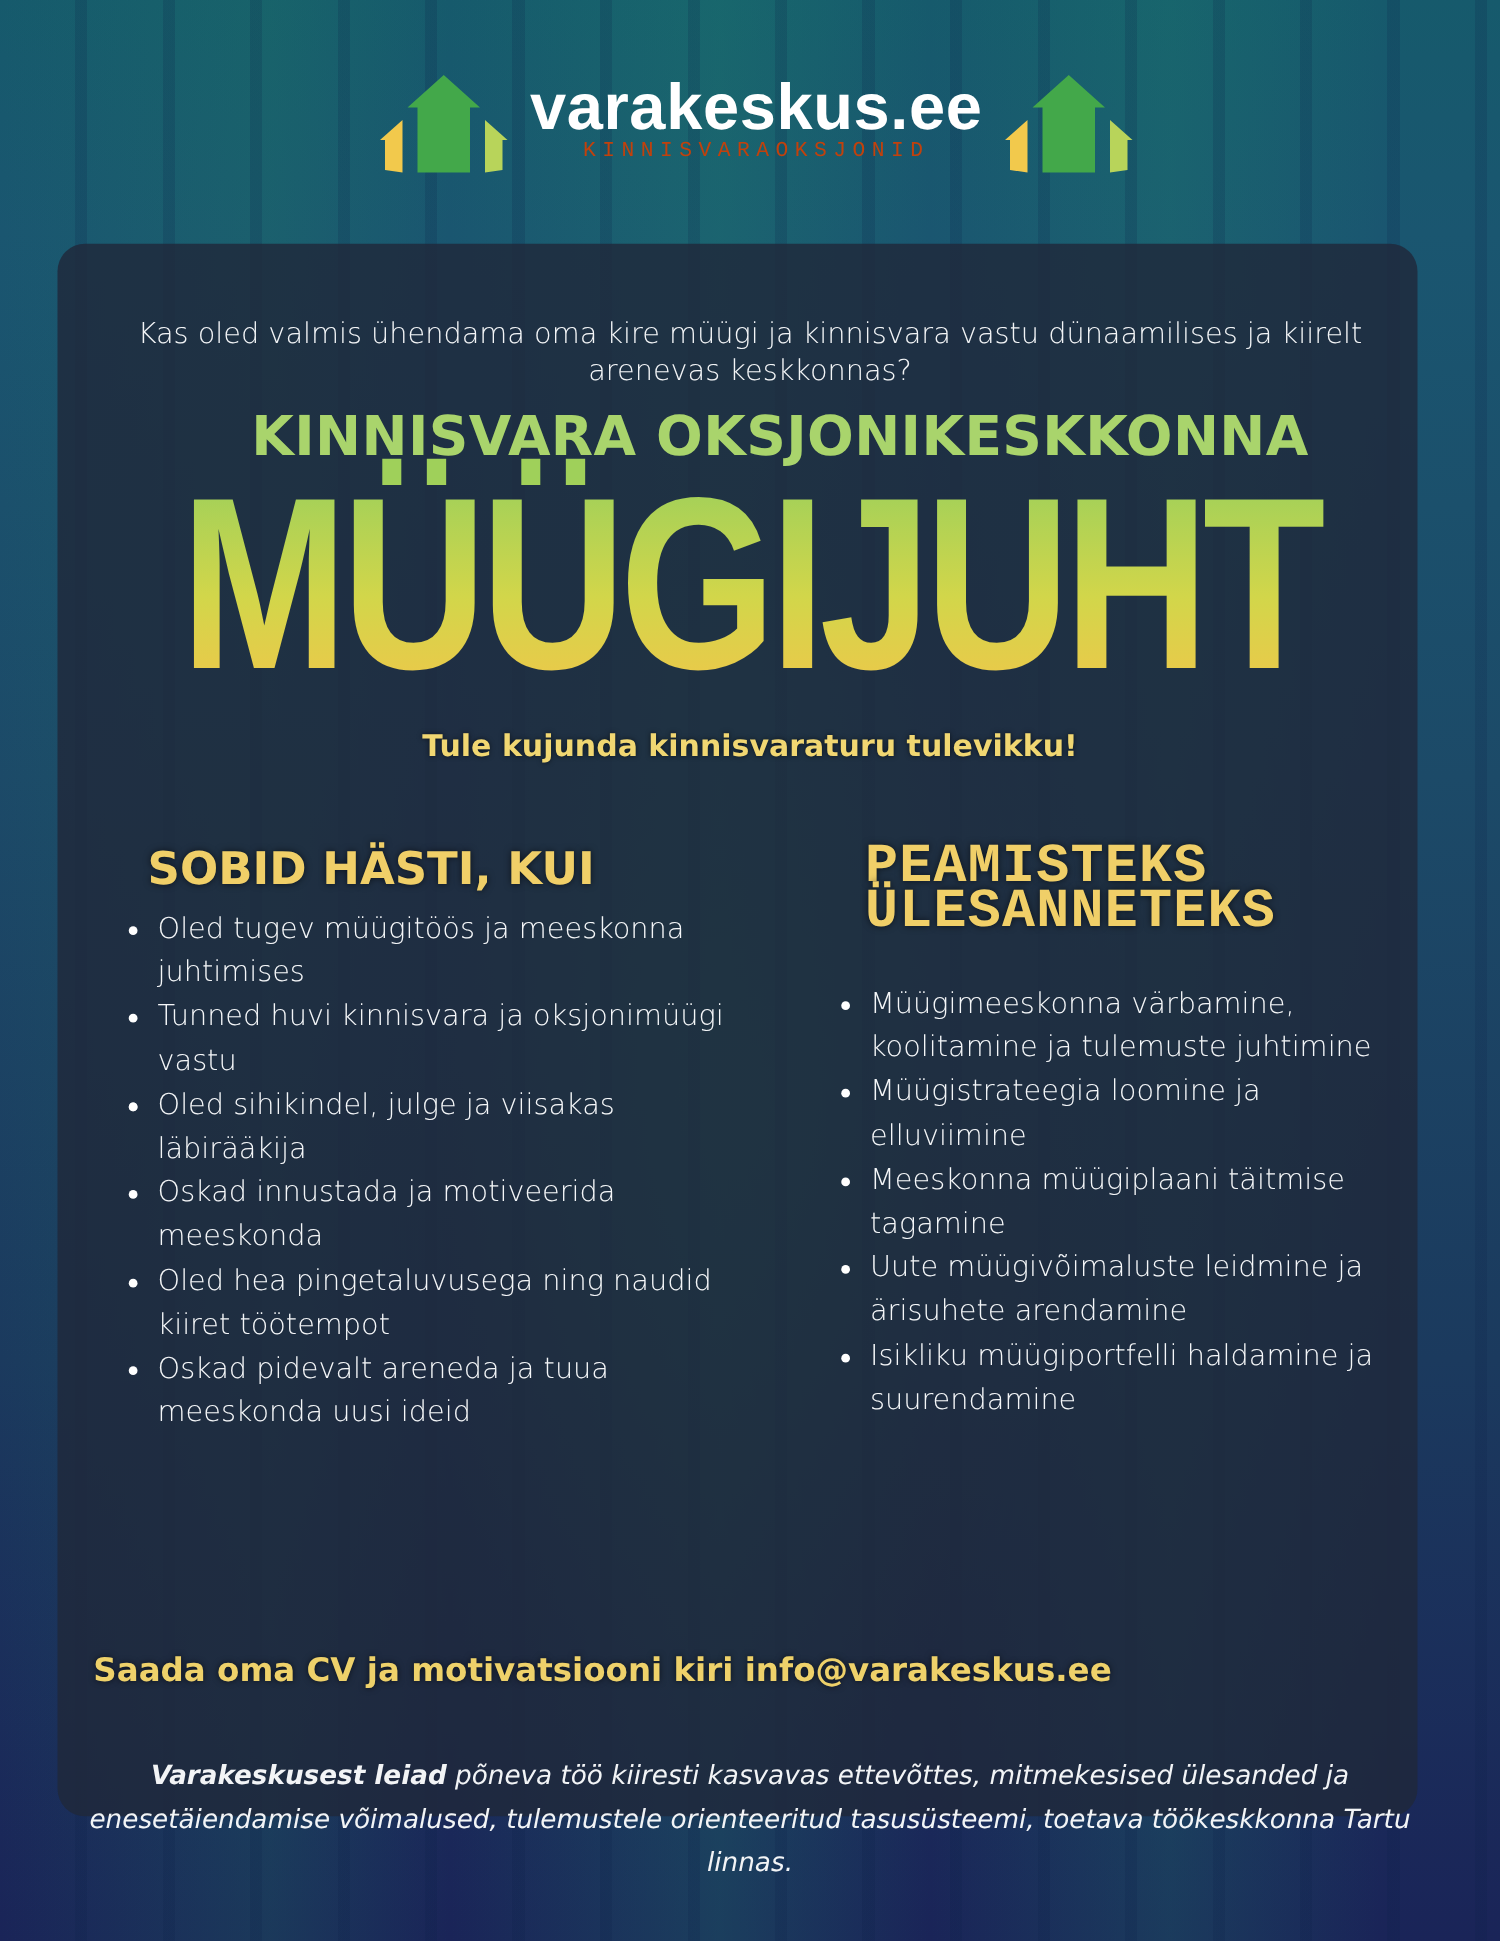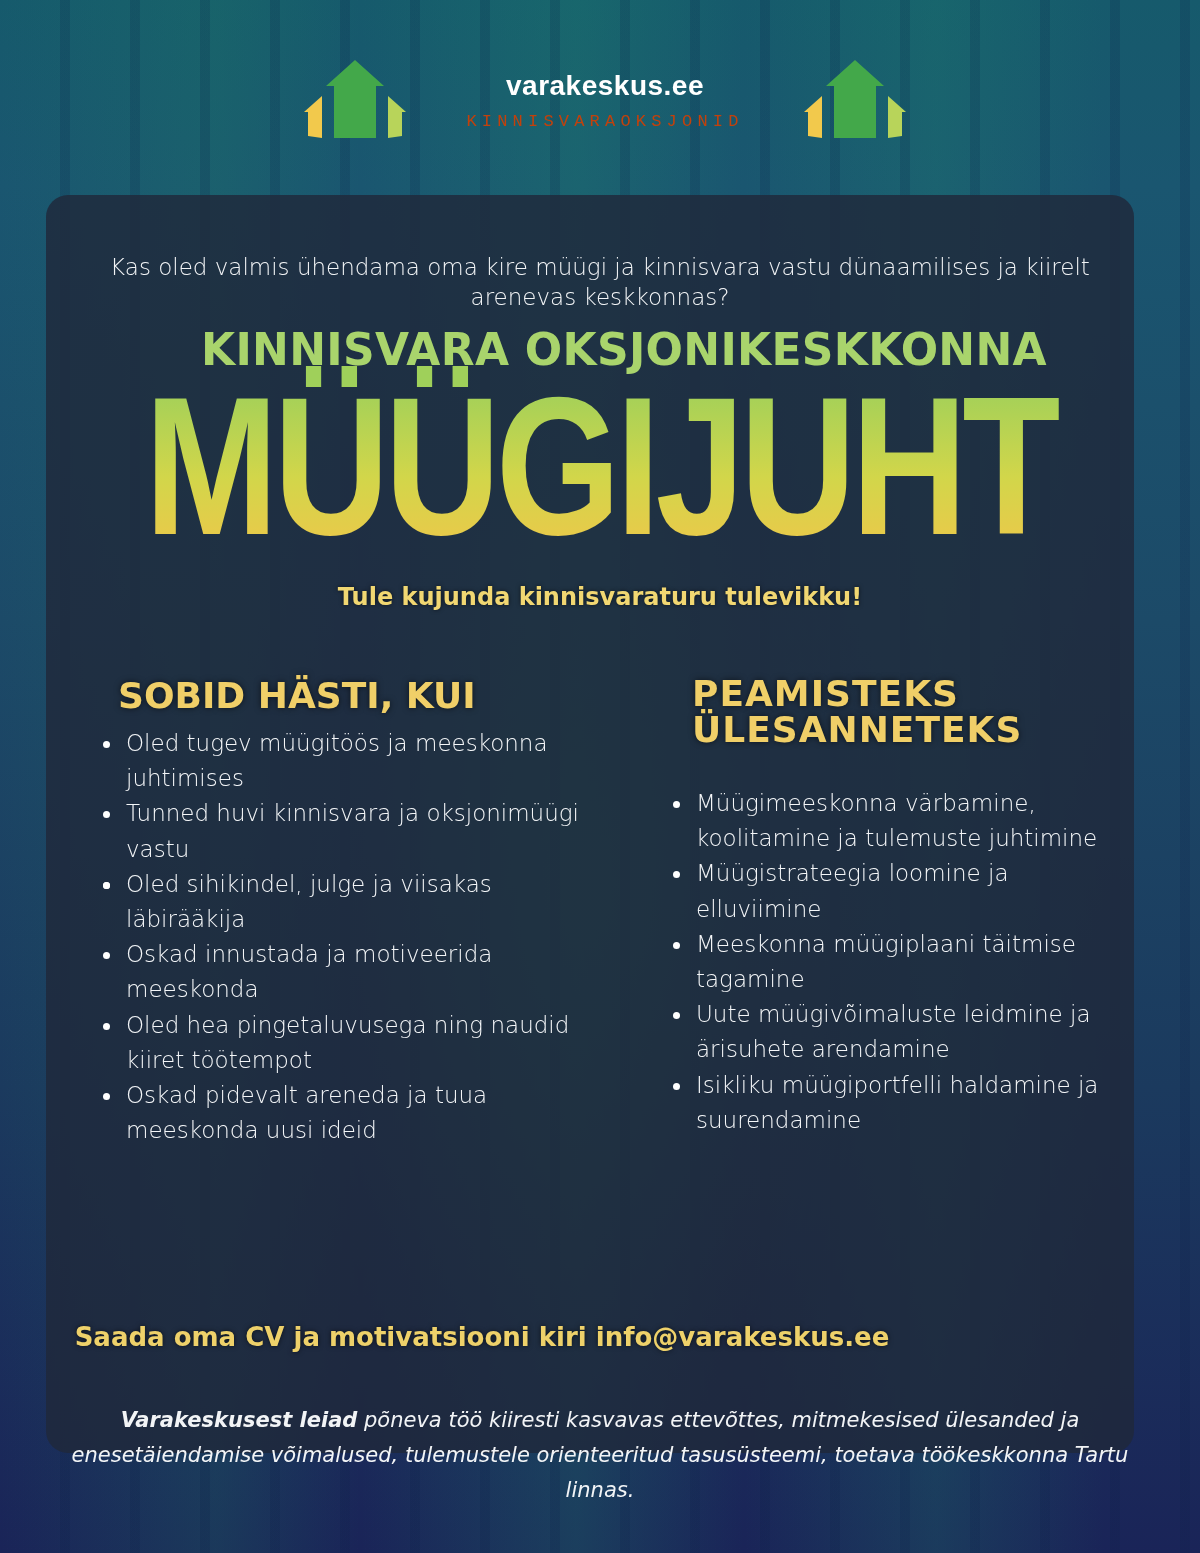--- a/index.html
+++ b/index.html
@@ -18,21 +18,21 @@
     background: repeating-linear-gradient(90deg, rgba(255,255,255,0.0) 0px, rgba(255,255,255,0.0) 60px, rgba(10,30,70,0.18) 60px, rgba(10,30,70,0.18) 70px);
   }
   .logo {
     position: absolute; top: 55px; left: 300px; width: 610px; height: 90px;
     display: flex; align-items: center; justify-content: space-between;
   }
   .house { width: 110px; height: 84px; }
   .logo-text { text-align: center; margin-top: -6px; }
   .logo-name {
     font-family: "Liberation Sans", sans-serif; font-weight: 700;
-    font-size: 28px; color: #ffffff; letter-spacing: 0.5px; line-height: 44px;
+    font-size: 52px; color: #ffffff; letter-spacing: 0.5px; line-height: 44px;
   }
   .logo-sub {
     font-family: Liberation Mono, monospace; font-size: 17px; letter-spacing: 5.2px;
     color: #c2410c; margin-top: 4px;
   }
   .panel {
     position: absolute; left: 46px; top: 195px; width: 1088px; height: 1258px;
     background: rgba(32,40,58,0.82);
     border-radius: 22px;
   }
@@ -60,21 +60,21 @@
     color: #f1d772; text-shadow: 0 0 4px rgba(0,0,0,0.6);
   }
   .col { position: absolute; }
   .col-left { left: 98px; top: 676px; width: 520px; }
   .col-right { left: 668px; top: 676px; width: 440px; }
   .col-title {
     font-family: "DejaVu Sans", sans-serif; font-weight: 700; font-size: 36px;
     color: #f0cf68; line-height: 40px; margin: 0 0 0 20px;
     text-shadow: 0 0 6px rgba(0,0,0,0.6);
   }
-  .col-right .col-title { margin-left: 24px; font-size: 36px; letter-spacing: 1px; line-height: 36px; }
+  .col-right .col-title { margin-left: 24px; font-size: 44px; letter-spacing: 1px; line-height: 36px; font-family: Liberation Mono, monospace; }
   ul.items { list-style: none; margin: 10px 0 0 0; padding: 0; }
   .col-right ul.items { margin-top: 38px; }
   ul.items li {
     position: relative; padding-left: 28px;
     font-family: "DejaVu Sans", sans-serif; font-size: 23px; line-height: 35.2px;
     color: #f4f6f8; font-weight: 300;
   }
   ul.items li .bullet {
     position: absolute; left: 5px; top: 15px; width: 7px; height: 7px;
     border-radius: 50%; background: #ffffff;

